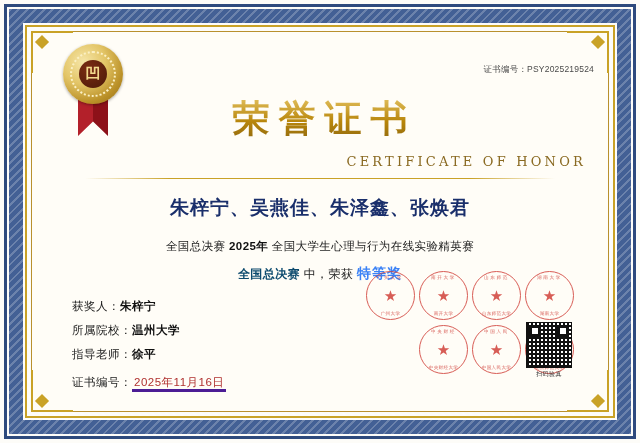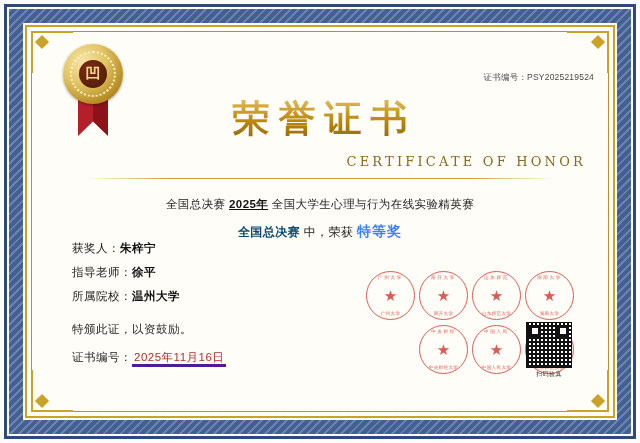--- a/index.html
+++ b/index.html
@@ -91,21 +91,21 @@
     position: absolute;
     left: 32px; top: 32px; right: 32px; bottom: 32px;
     box-sizing: border-box;
     padding: 8px 22px 10px 22px;
   }
 
   
   .serial {
     position: absolute;
     right: 14px;
-    top: 40px;
+    top: 32px;
     font-size: 8.5px;
     color: #4a4a4a;
     letter-spacing: 0.2px;
   }
 
   
   .medal-wrap {
     position: absolute;
     left: 24px;
     top: 10px;
@@ -198,21 +198,20 @@
   .congrats {
     text-align: center;
     font-size: 11.5px;
     color: #222;
     margin-top: 18px;
     letter-spacing: 0.4px;
   }
   .congrats .hl-year {
     font-weight: bold;
     color: #111;
-    text-decoration: underline;
   }
   .line2 {
     text-align: center;
     font-size: 12px;
     color: #222;
     margin-top: 11px;
     letter-spacing: 0.4px;
   }
   .line2 .stage {
     font-weight: bold;
@@ -220,20 +219,21 @@
   }
   .line2 .award {
     font-weight: bold;
     color: #3b82f6;
     font-size: 14px;
     letter-spacing: 1px;
   }
 
   
   .details {
+    margin-top: 16px;
     padding-left: 18px;
   }
   .detail-row {
     font-size: 11.5px;
     color: #1b1b1b;
     margin-bottom: 9px;
     letter-spacing: 0.5px;
   }
   .detail-row .lbl { color: #1b1b1b; }
   .detail-row .val { font-weight: bold; color: #111; }
@@ -371,46 +371,46 @@
       <div class="ribbon"></div>
       <div class="medal">
         <div class="medal-core">凹</div>
       </div>
     </div>
 
     <div class="title-cn">荣誉证书</div>
     <div class="title-en">CERTIFICATE OF HONOR</div>
     <div class="title-rule"></div>
 
+    <div class="recipients">朱梓宁、吴燕佳、朱泽鑫、张焕君</div>
 
     <div class="congrats">
       <span>全国总决赛</span>
       <span class="hl-year">2025年</span>
       <span>全国大学生心理与行为在线实验精英赛</span>
     </div>
 
     <div class="line2">
       <span class="stage">全国总决赛</span>
       <span>中，荣获</span>
       <span class="award">特等奖</span>
     </div>
 
     <div class="details">
       <div class="detail-row">
         <span class="lbl">获奖人：</span><span class="val">朱梓宁</span>
       </div>
       <div class="detail-row">
+        <span class="lbl">所属院校：</span><span class="val">温州大学</span>
+      </div>
+      <div class="detail-row">
         <span class="lbl">指导老师：</span><span class="val">徐平</span>
       </div>
-      <div class="detail-row">
-        <span class="lbl">所属院校：</span><span class="val">温州大学</span>
-      </div>
-    </div>
-
-    <div class="note">特颁此证，以资鼓励。</div>
+    </div>
+
 
     <div class="issue-date">
       <span>证书编号：</span><span class="date-val">2025年11月16日</span>
     </div>
 
     <div class="seals">
       <div class="seal-row">
         <div class="seal">
           <div class="seal-top">广州大学</div>
           <div class="seal-star">★</div>

